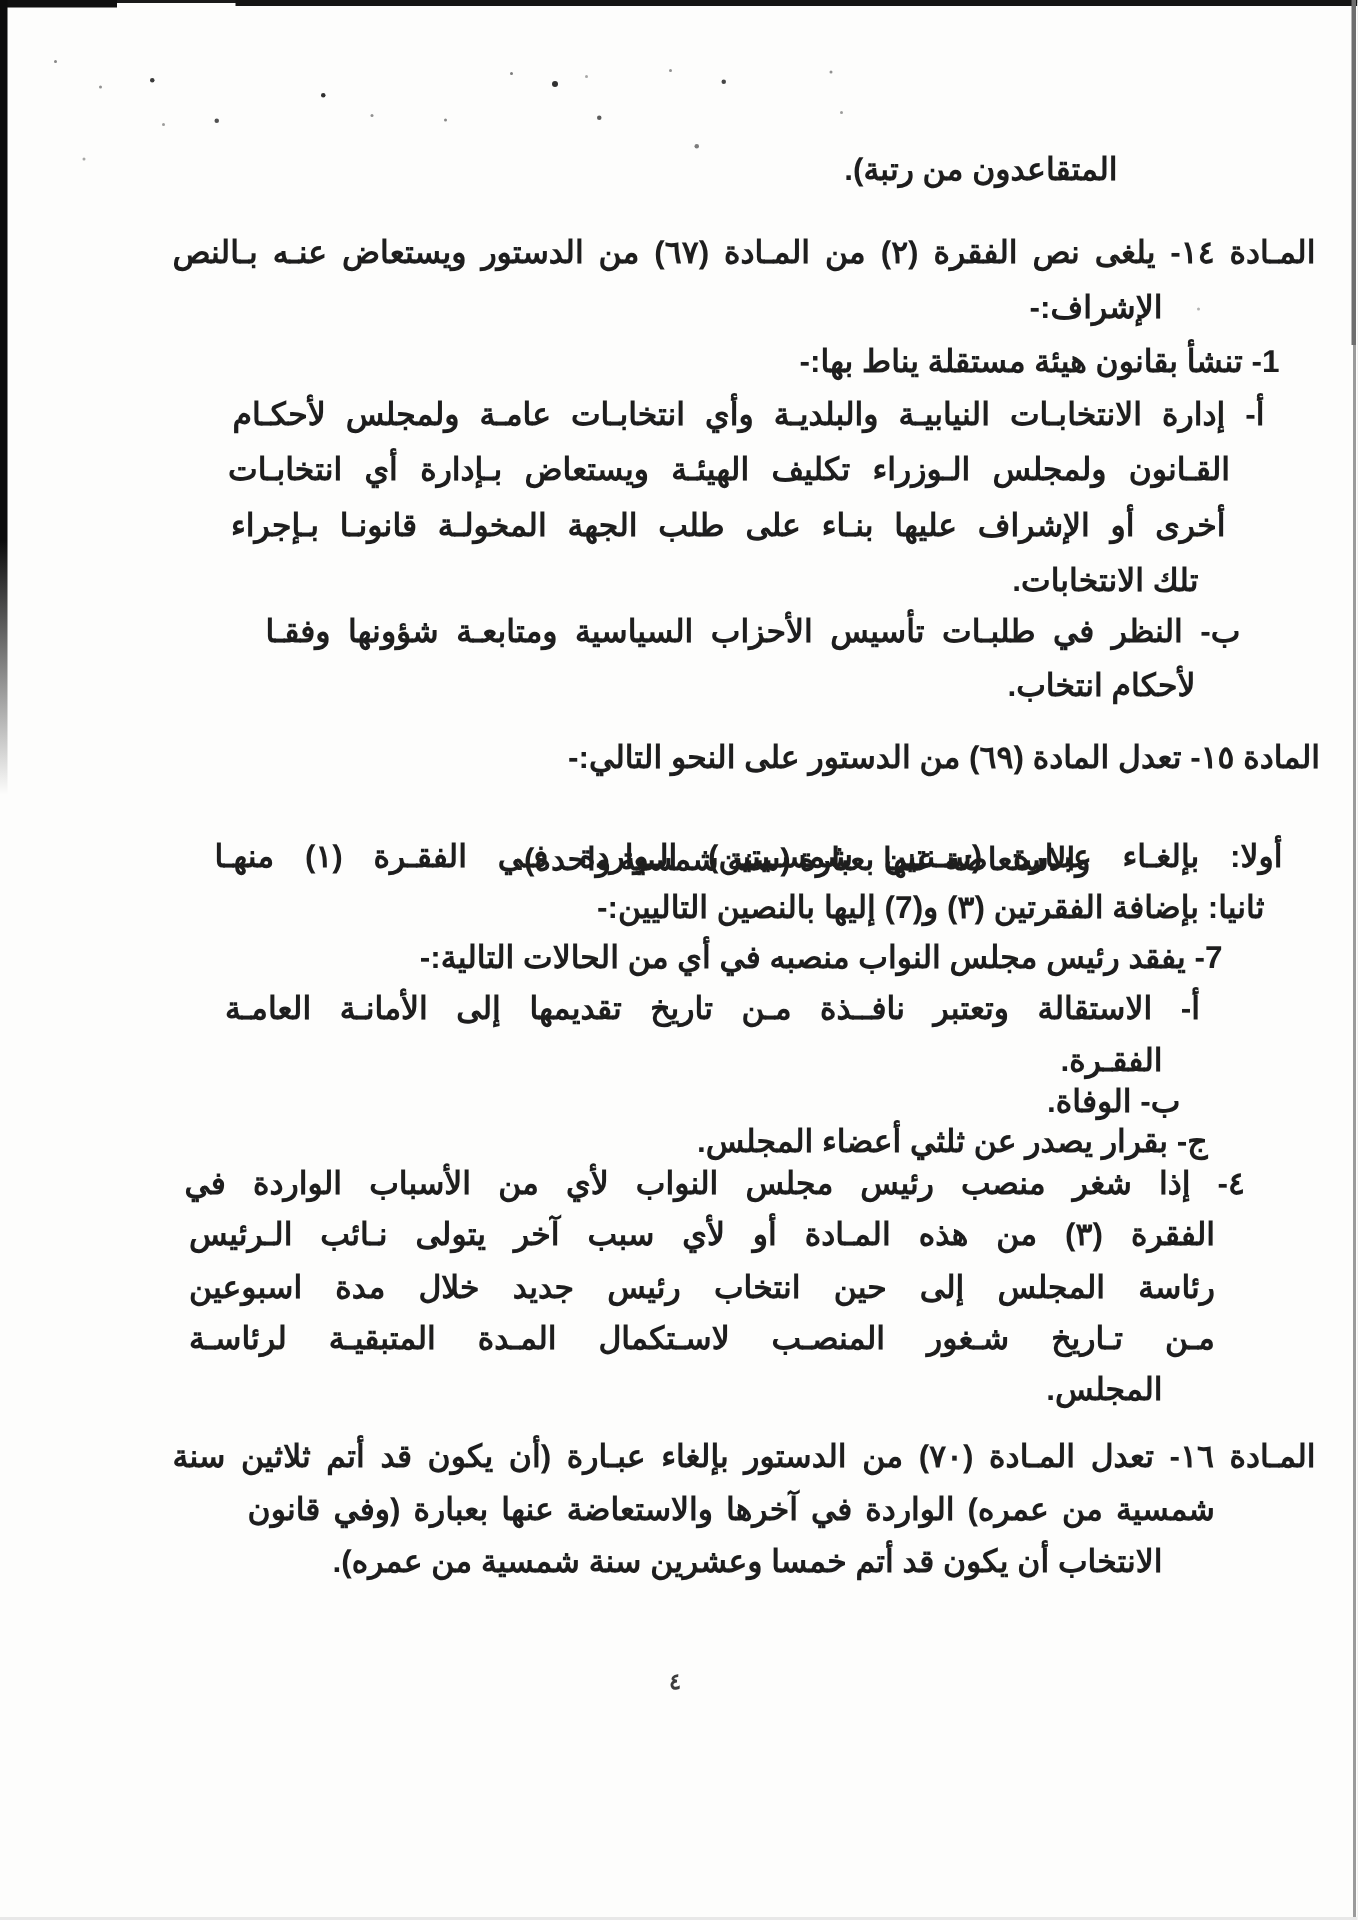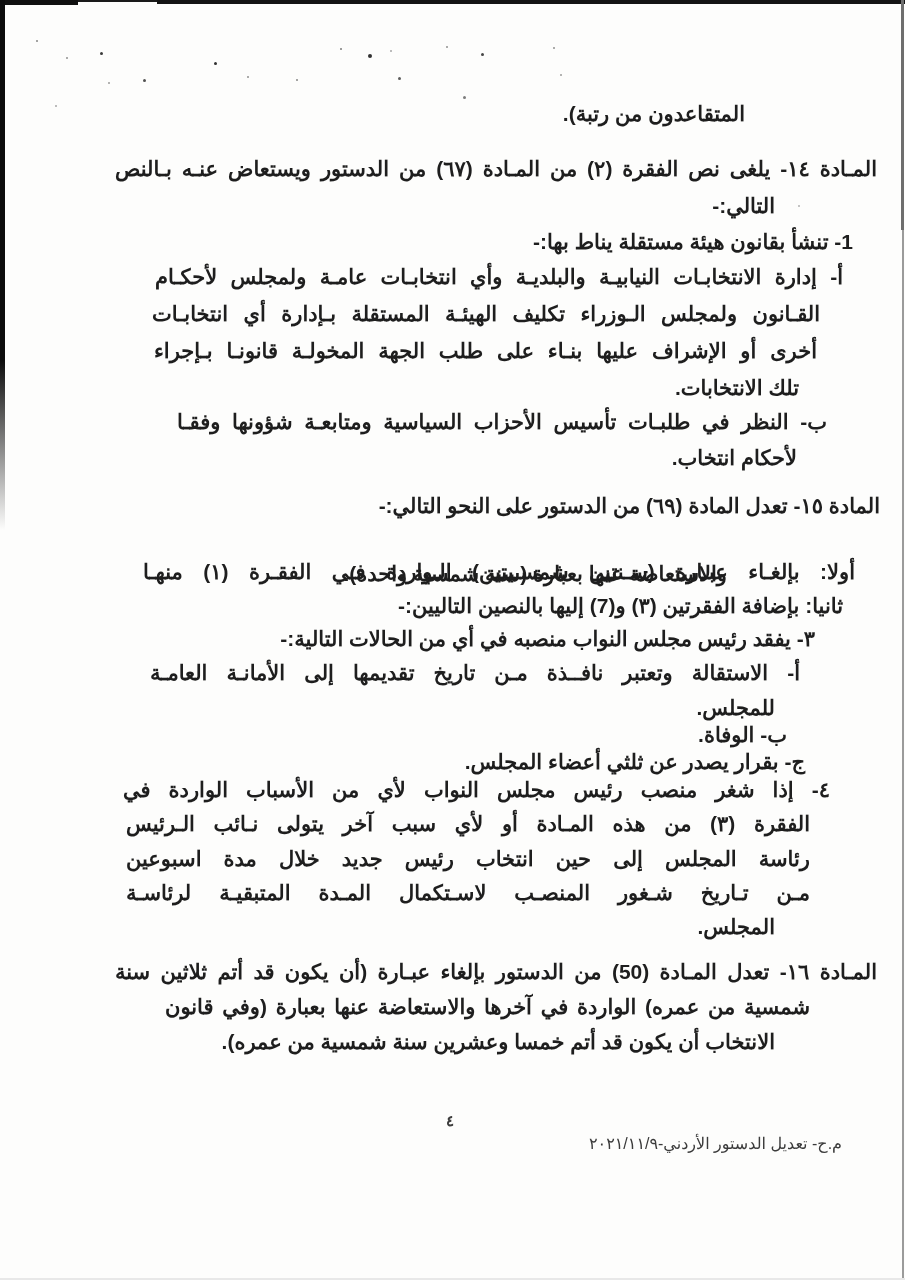--- a/index.html
+++ b/index.html
@@ -61,43 +61,43 @@
   <div class="top-edge"></div>
   <div class="top-edge-seg"></div>
   <div class="top-edge-corner"></div>
   <div class="left-edge-bar"></div>
   <div class="right-edge-line"></div>
   <div class="right-edge-dark"></div>
 
   <div id="text-layer">
       <div class="line" dir="rtl" style="top: 100px; right: 160px;">المتقاعدون من رتبة).</div>
       <div class="line justify" dir="rtl" style="top: 155px; right: 28px; width: 762px;">المـادة ١٤- يلغى نص الفقرة (٢) من المـادة (٦٧) من الدستور ويستعاض عنـه بـالنص</div>
-      <div class="line" dir="rtl" style="top: 192px; right: 130px;">التالي:-</div>
+      <div class="line" dir="rtl" style="top: 192px; right: 130px;">الإشراف:-</div>
       <div class="line" dir="rtl" style="top: 228px; right: 52px;">1- تنشأ بقانون هيئة مستقلة يناط بها:-</div>
       <div class="line justify" dir="rtl" style="top: 263px; right: 62px; width: 688px;">أ- إدارة الانتخابـات النيابيـة والبلديـة وأي انتخابـات عامـة ولمجلس لأحكـام</div>
-      <div class="line justify" dir="rtl" style="top: 300px; right: 85px; width: 668px;">القـانون ولمجلس الـوزراء تكليف الهيئـة المستقلة بـإدارة أي انتخابـات</div>
+      <div class="line justify" dir="rtl" style="top: 300px; right: 85px; width: 668px;">القـانون ولمجلس الـوزراء تكليف الهيئـة ويستعاض بـإدارة أي انتخابـات</div>
       <div class="line justify" dir="rtl" style="top: 337px; right: 88px; width: 663px;">أخرى أو الإشراف عليها بنـاء على طلب الجهة المخولـة قانونـا بـإجراء</div>
       <div class="line" dir="rtl" style="top: 374px; right: 106px;">تلك الانتخابات.</div>
       <div class="line justify" dir="rtl" style="top: 408px; right: 78px; width: 650px;">ب- النظر في طلبـات تأسيس الأحزاب السياسية ومتابعـة شؤونها وفقـا</div>
       <div class="line" dir="rtl" style="top: 444px; right: 108px;">لأحكام انتخاب.</div>
       <div class="line" dir="rtl" style="top: 492px; right: 25px;">المادة ١٥- تعدل المادة (٦٩) من الدستور على النحو التالي:-</div>
       <div class="line justify" dir="rtl" style="top: 527px; right: 50px; width: 712px; margin-top: 31px;">أولا: بإلغـاء عبـارة (سـنتين شمسـيتين) الـواردة فـي الفقـرة (١) منهـا</div>
       <div class="line" dir="rtl" style="top: 560px; right: 178px;">والاستعاضة عنها بعبارة (سنة شمسية واحدة).</div>
       <div class="line" dir="rtl" style="top: 592px; right: 62px;">ثانيا: بإضافة الفقرتين (٣) و(7) إليها بالنصين التاليين:-</div>
-      <div class="line" dir="rtl" style="top: 625px; right: 90px;">٣- يفقد رئيس مجلس النواب منصبه في أي من الحالات التالية:-</div>
+      <div class="line" dir="rtl" style="top: 625px; right: 90px;">7- يفقد رئيس مجلس النواب منصبه في أي من الحالات التالية:-</div>
       <div class="line justify" dir="rtl" style="top: 659px; right: 105px; width: 650px;">أ- الاستقالة وتعتبر نافــذة مـن تاريخ تقديمها إلى الأمانـة العامـة</div>
-      <div class="line" dir="rtl" style="top: 694px; right: 130px;">للمجلس.</div>
+      <div class="line" dir="rtl" style="top: 694px; right: 130px;">الفقـرة.</div>
       <div class="line" dir="rtl" style="top: 721px; right: 118px;">ب- الوفاة.</div>
       <div class="line" dir="rtl" style="top: 748px; right: 100px;">ج- بقرار يصدر عن ثلثي أعضاء المجلس.</div>
       <div class="line justify" dir="rtl" style="top: 776px; right: 75px; width: 707px;">٤- إذا شغر منصب رئيس مجلس النواب لأي من الأسباب الواردة في</div>
       <div class="line justify" dir="rtl" style="top: 810px; right: 95px; width: 684px;">الفقرة (٣) من هذه المـادة أو لأي سبب آخر يتولى نـائب الـرئيس</div>
       <div class="line justify" dir="rtl" style="top: 845px; right: 95px; width: 684px;">رئاسة المجلس إلى حين انتخاب رئيس جديد خلال مدة اسبوعين</div>
       <div class="line justify" dir="rtl" style="top: 879px; right: 95px; width: 684px;">مـن تـاريخ شـغور المنصـب لاسـتكمال المـدة المتبقيـة لرئاسـة</div>
       <div class="line" dir="rtl" style="top: 913px; right: 130px;">المجلس.</div>
-      <div class="line justify" dir="rtl" style="top: 958px; right: 28px; width: 762px;">المـادة ١٦- تعدل المـادة (50) من الدستور بإلغاء عبـارة (أن يكون قد أتم ثلاثين سنة</div>
+      <div class="line justify" dir="rtl" style="top: 958px; right: 28px; width: 762px;">المـادة ١٦- تعدل المـادة (٧٠) من الدستور بإلغاء عبـارة (أن يكون قد أتم ثلاثين سنة</div>
       <div class="line justify" dir="rtl" style="top: 993px; right: 95px; width: 645px;">شمسية من عمره) الواردة في آخرها والاستعاضة عنها بعبارة (وفي قانون</div>
       <div class="line" dir="rtl" style="top: 1028px; right: 130px;">الانتخاب أن يكون قد أتم خمسا وعشرين سنة شمسية من عمره).</div>
     </div>
 
   <div id="speck-layer">
       <span class="speck" style="left: 36px; top: 40px; width: 2px; height: 2px; opacity: 0.55;"></span>
       <span class="speck" style="left: 66px; top: 57px; width: 2px; height: 2px; opacity: 0.5;"></span>
       <span class="speck" style="left: 100px; top: 52px; width: 3px; height: 3px; opacity: 0.9;"></span>
       <span class="speck" style="left: 143px; top: 79px; width: 3px; height: 3px; opacity: 0.8;"></span>
       <span class="speck" style="left: 108px; top: 82px; width: 2px; height: 2px; opacity: 0.45;"></span>
@@ -112,14 +112,13 @@
       <span class="speck" style="left: 481px; top: 53px; width: 3px; height: 3px; opacity: 0.85;"></span>
       <span class="speck" style="left: 553px; top: 47px; width: 2px; height: 2px; opacity: 0.5;"></span>
       <span class="speck" style="left: 560px; top: 74px; width: 2px; height: 2px; opacity: 0.45;"></span>
       <span class="speck" style="left: 463px; top: 96px; width: 3px; height: 3px; opacity: 0.6;"></span>
       <span class="speck" style="left: 55px; top: 105px; width: 2px; height: 2px; opacity: 0.4;"></span>
       <span class="speck" style="left: 798px; top: 205px; width: 2px; height: 2px; opacity: 0.35;"></span>
       <span class="speck" style="left: 793px; top: 452px; width: 2px; height: 2px; opacity: 0.3;"></span>
     </div>
 
   <div class="page-number">٤</div>
-  <div class="footer-ref" dir="rtl">م.ح- تعديل الدستور الأردني-٢٠٢١/١١/٩</div>
 </div>
 
 </body></html>

